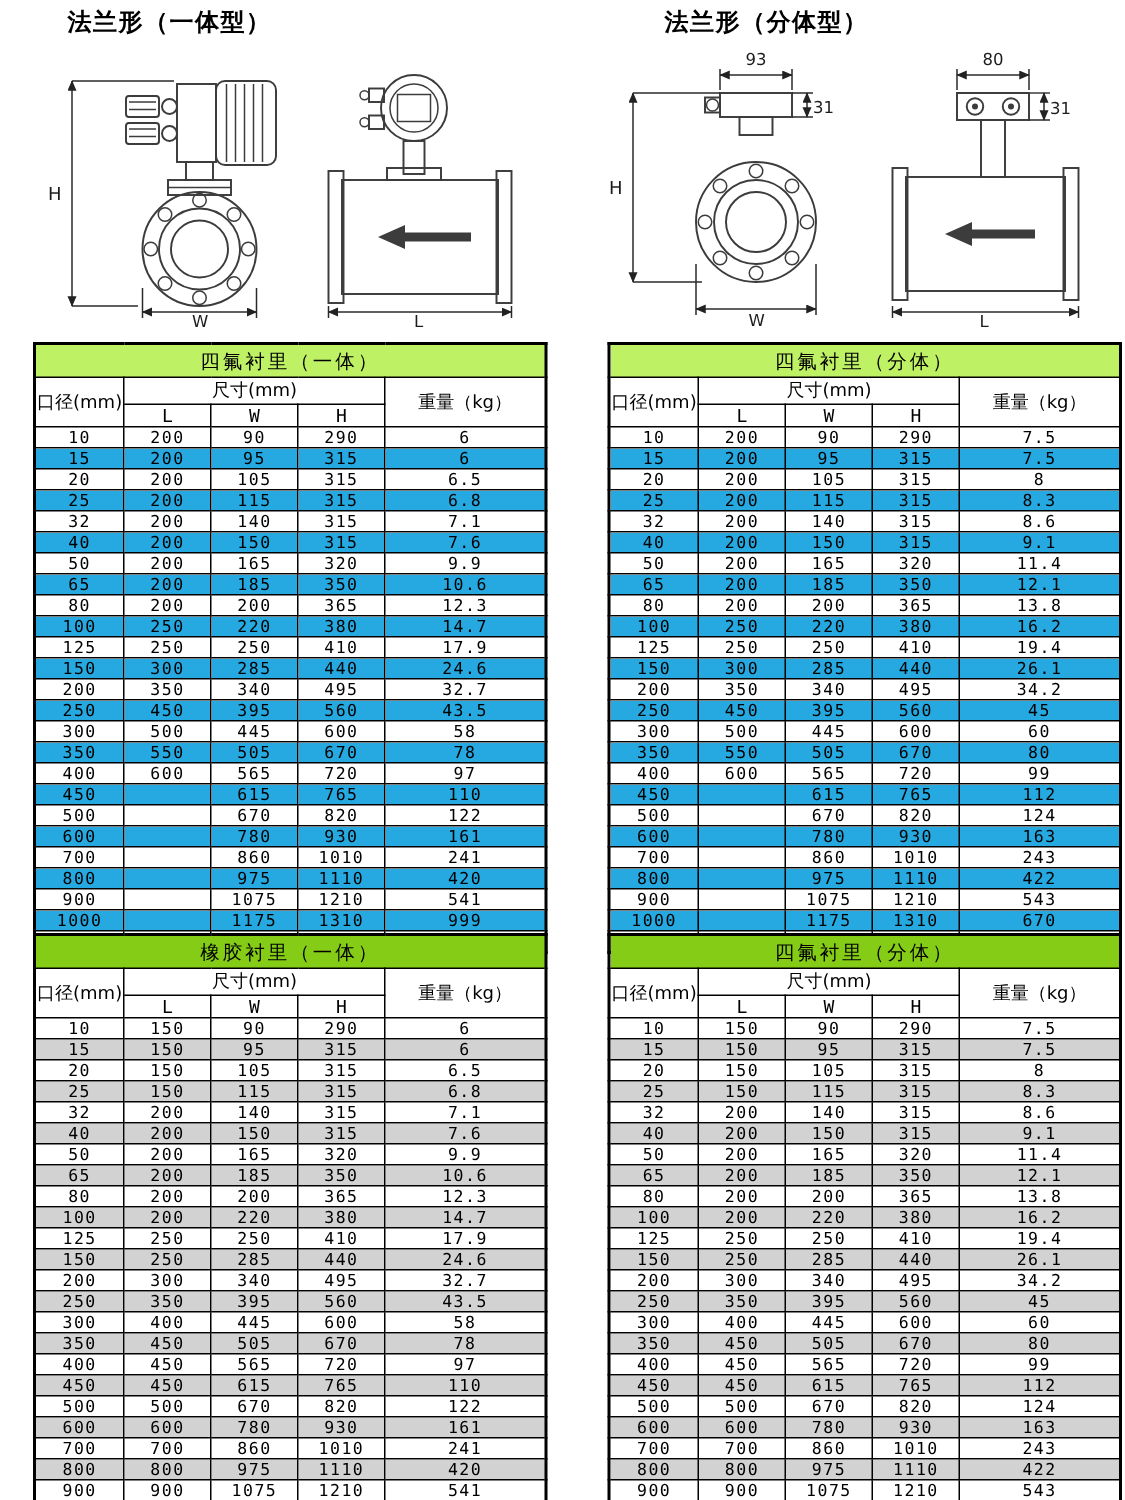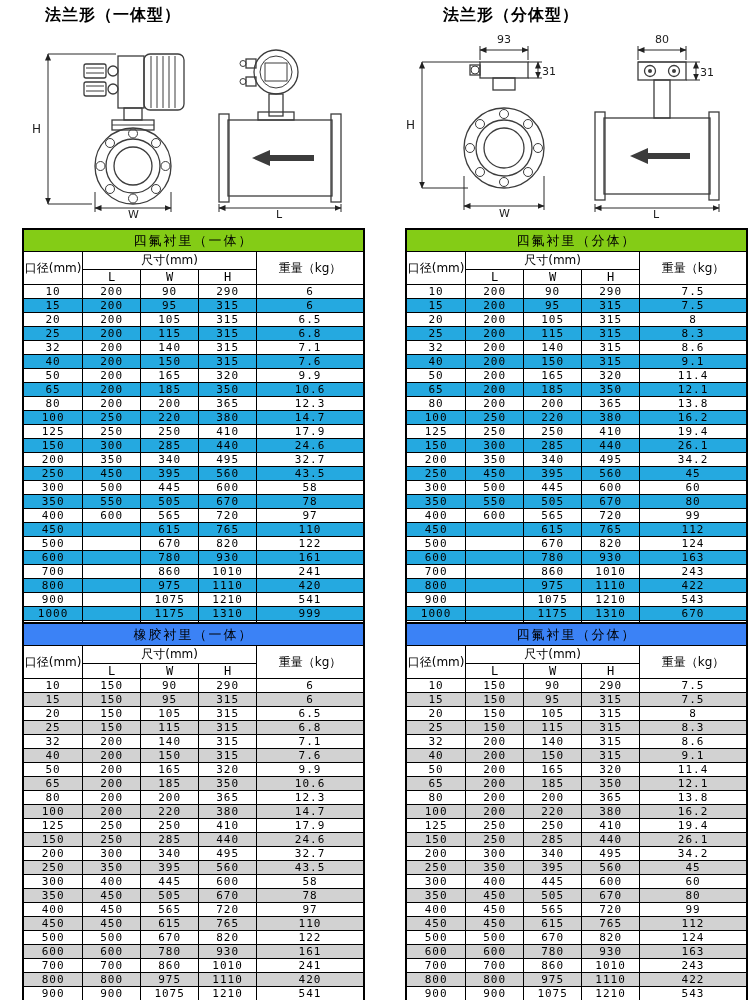--- a/index.html
+++ b/index.html
@@ -27,23 +27,23 @@
   table.spec{border:2px solid #000;}
   .theme-blue{border-color:#0e2c46;}
   .title-row th{height:21px;font-size:13px;font-weight:bold;letter-spacing:2px;}
   tr.hdr1 th{font-size:12px;height:15px;}
   tr.hdr2 th{font-size:12px;height:14px;font-family:"DejaVu Sans Mono","Liberation Mono",monospace;}
   tbody.rows td{
     height:13px;line-height:13px;
     font-family:"DejaVu Sans Mono","Liberation Mono",monospace;
     font-size:11px;letter-spacing:1px;
   }
-  .theme-blue .title-row th{background:#84cc16;margin-top:41px;}
+  .theme-blue .title-row th{background:#bef264;margin-top:41px;}
   .theme-blue tbody.rows tr:nth-child(even) td{background:#25a9e0;}
-  .theme-gray .title-row th{background:#3b82f6;}
+  .theme-gray .title-row th{background:#84cc16;}
   .theme-gray tbody.rows tr:nth-child(even) td{background:#d2d2d2;}
   svg text{font-family:"DejaVu Sans","Liberation Sans",sans-serif;fill:#1c1c1c;}
   .fig{stroke:#3c3c3c;stroke-width:1.3;fill:none;}
   .figthin{stroke:#3c3c3c;stroke-width:1;fill:none;}
   .dim{stroke:#2a2a2a;stroke-width:1;fill:none;}
   .solid{fill:#3c3c3c;stroke:none;}
 </style>
 </head>
 <body>
 

